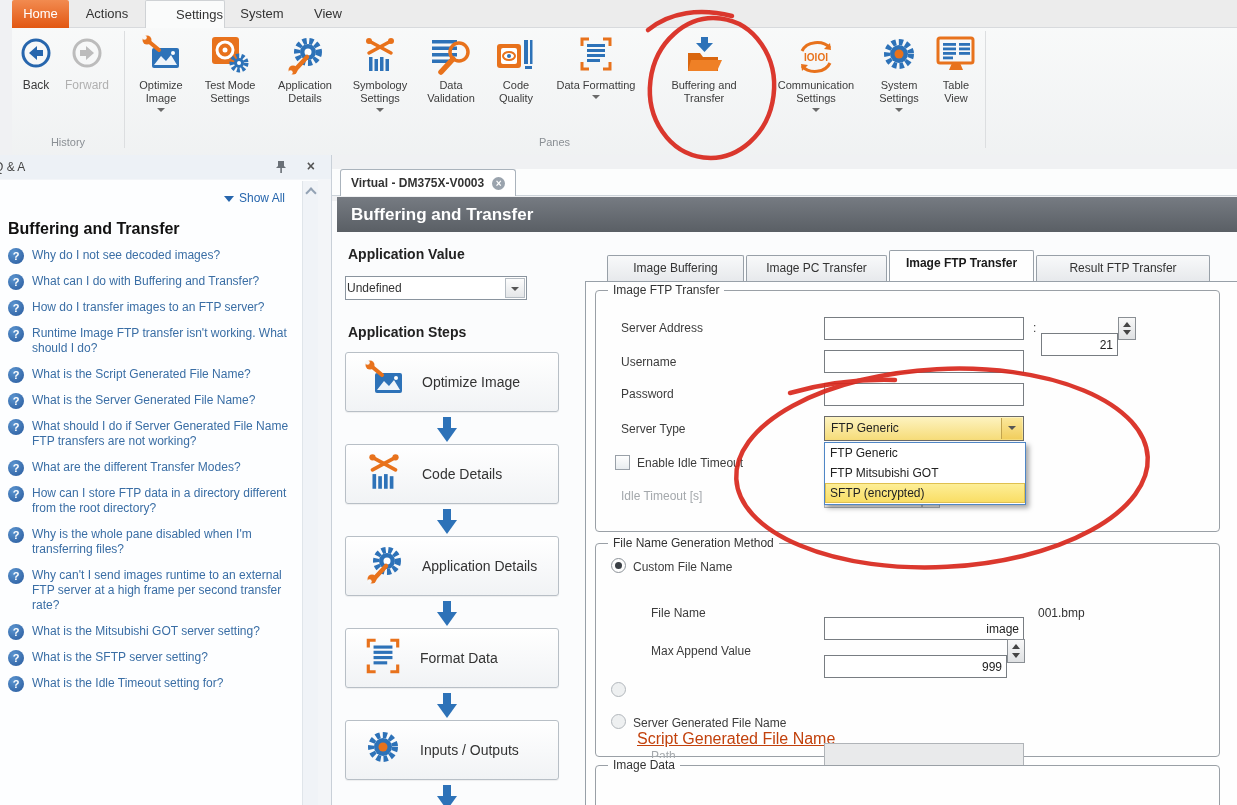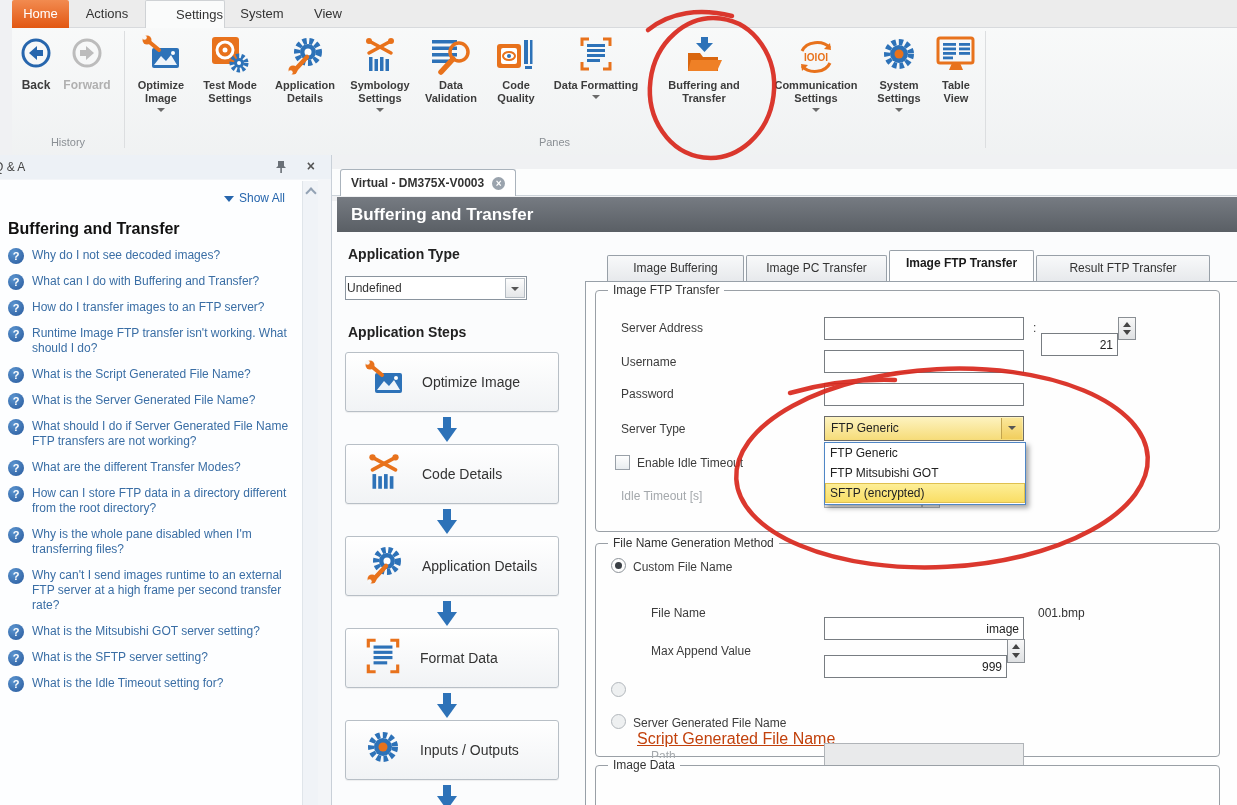--- a/index.html
+++ b/index.html
@@ -11,21 +11,21 @@
   #ribbon { position:absolute; left:12px; top:0; width:1237px; height:184px;
             background:linear-gradient(#fafbfb,#eef0f1); border-bottom:1px solid #d2d5d8; }
   #tabrow { position:absolute; left:0; top:0; width:100%; height:28px; background:#ececec;
             border-bottom:1px solid #d8dadd; }
   .rtab { position:absolute; top:0; height:28px; text-align:center; line-height:28px;
           font-size:13px; color:#333; cursor:default; }
   .rtab.home { background:linear-gradient(#f28b50,#e25712); color:#fff; border-radius:2px 2px 0 0; }
   .rtab.active { background:#fafbfb; border:1px solid #cfd2d5; border-bottom:none; border-radius:2px 2px 0 0;padding-left:29px; }
   .rbtn { position:absolute; top:31px; height:116px; text-align:center; cursor:default; }
   .ricon { display:block; height:48px; padding-top:4px; }
-  .rlabel { display:block; font-size:11px; line-height:13px; color:#3c3c3c;font-weight:bold; }
+  .rlabel { display:block; font-size:11px; line-height:13px; color:#3c3c3c; }
   .ddmark { display:block; margin:3px auto 0; width:0; height:0;
             border-left:4px solid transparent; border-right:4px solid transparent; border-top:4px solid #6a6a6a; }
   .rsep { position:absolute; top:31px; height:117px; width:1px; background:#dcdee0; }
   .rgrouplabel { position:absolute; top:136px; font-size:11px; color:#8a8f94; text-align:center; }
 
   
   #qa { position:absolute; left:0; top:155px; width:332px; height:650px; background:#f3f5f8;
         border-right:1px solid #c9d0d8; }
   #qa-titlebar { position:absolute; left:0; top:0; width:100%; height:24px; background:#edf1f6;
                  font-size:12px; color:#444; }
@@ -361,21 +361,21 @@
   <div id="main">
     <div id="doc-tabbar">
       <div class="white-strip"></div>
       <div id="doc-tab">
         <span>Virtual - DM375X-V0003</span><span id="doc-tab-close">×</span>
       </div>
     </div>
 
     <div id="page-header">Buffering and Transfer</div>
 
-    <div class="colheading" style="left:16px;top:91px">Application Type</div>
+    <div class="colheading" style="left:16px;top:91px">Application Value</div>
     <div id="apptype-combo">
       <span>Undefined</span>
       <span class="cbtn">
           <span class="tri-down-sm"></span>
         </span>
     </div>
     <div class="colheading" style="left:16px;top:169px">Application Steps</div>
 
     <div class="stepbtn" style="top:197px">
       <span><svg width="44" height="40" viewBox="0 0 42 40">

